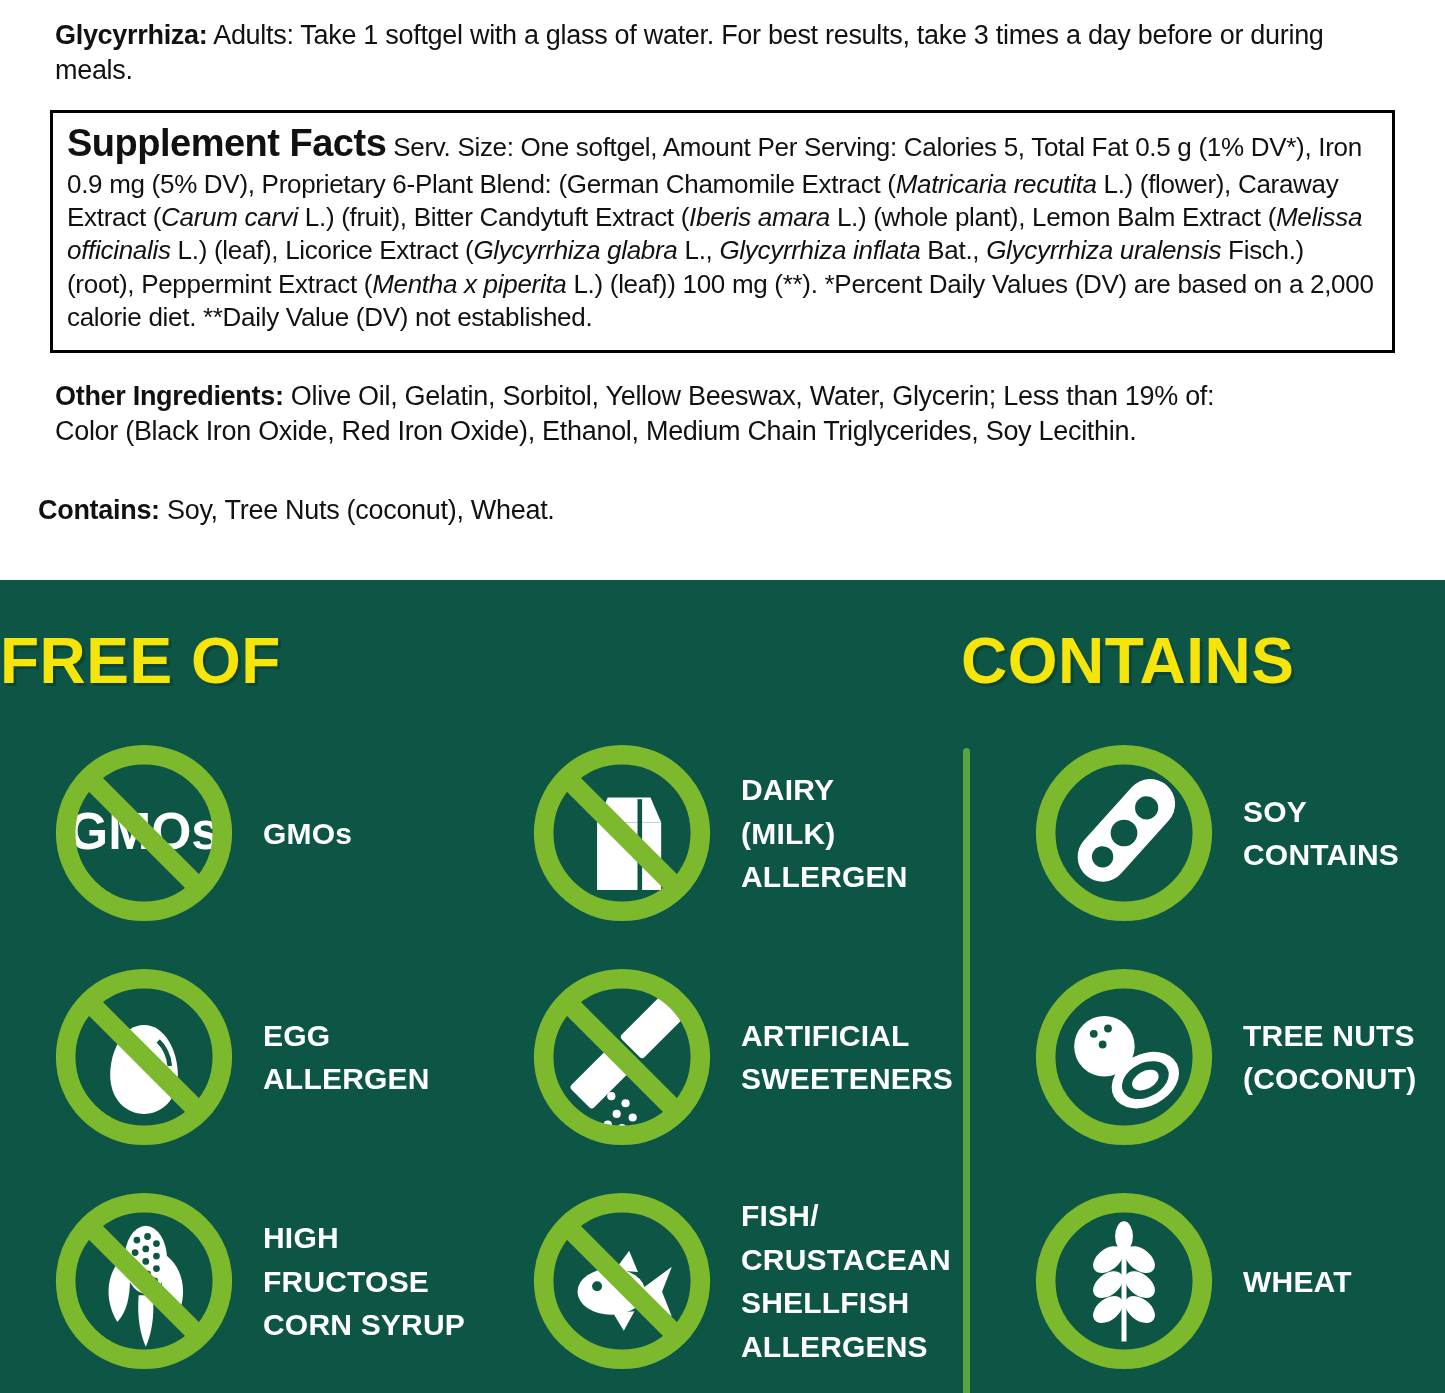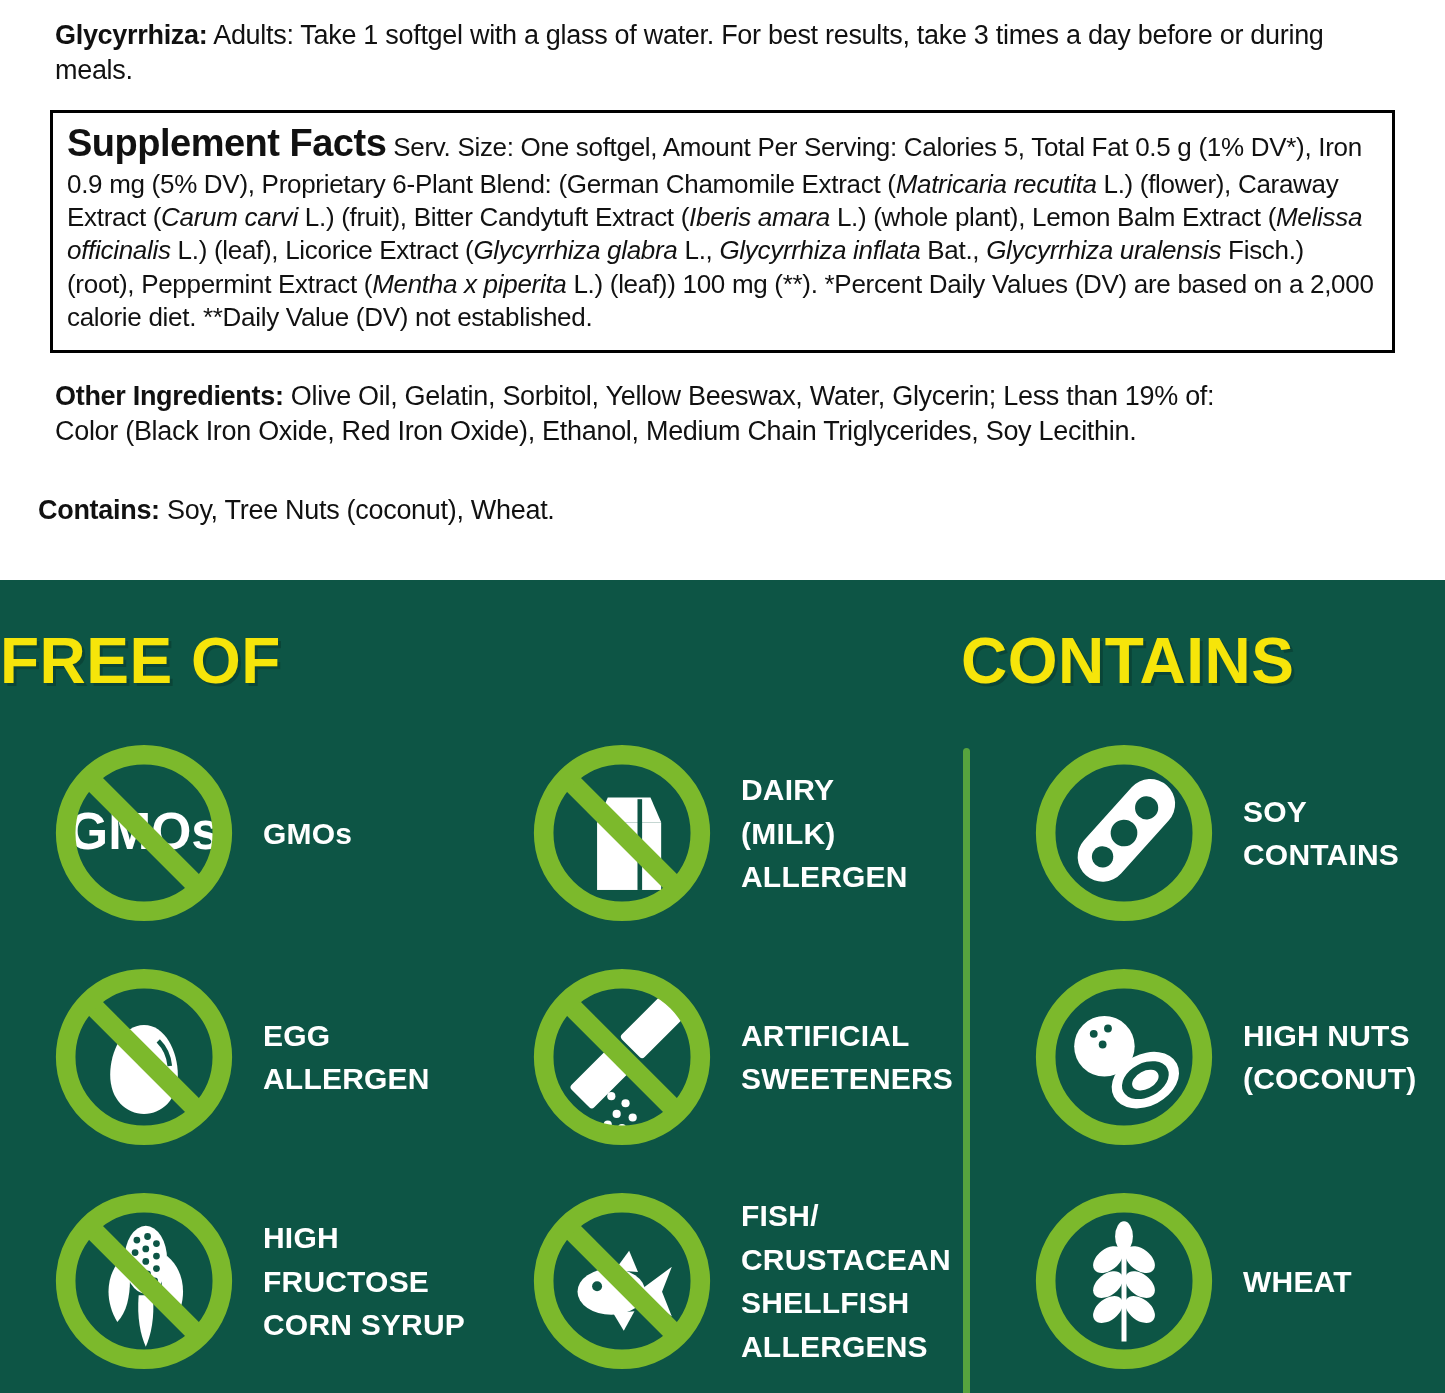--- a/index.html
+++ b/index.html
@@ -177,21 +177,21 @@
           <circle class="cut" cx="41" cy="34" r="2.2"></circle>
           <circle class="cut" cx="38" cy="43" r="2.2"></circle>
           <g transform="rotate(-28 62 63)">
             <ellipse class="glyph" cx="62" cy="63" rx="20" ry="14.5"></ellipse>
             <ellipse class="cut" cx="62" cy="63" rx="14" ry="9.5"></ellipse>
             <ellipse class="glyph" cx="62" cy="63" rx="8" ry="5"></ellipse>
           </g>
           <circle class="ring" cx="50" cy="50" r="44"></circle>
         </svg>
       </div>
-      <div class="label">HIGH NUTS
+      <div class="label">TREE NUTS
 (COCONUT)</div>
     </div>
 
     <div class="card">
       <div class="icon">
         <svg viewBox="0 0 100 100">
           <ellipse class="glyph" cx="51" cy="38" rx="12" ry="19"></ellipse>
           <circle class="cut" cx="46" cy="27" r="1.9"></circle>
             <circle class="cut" cx="52" cy="25" r="1.9"></circle>
             <circle class="cut" cx="57" cy="29" r="1.9"></circle>

